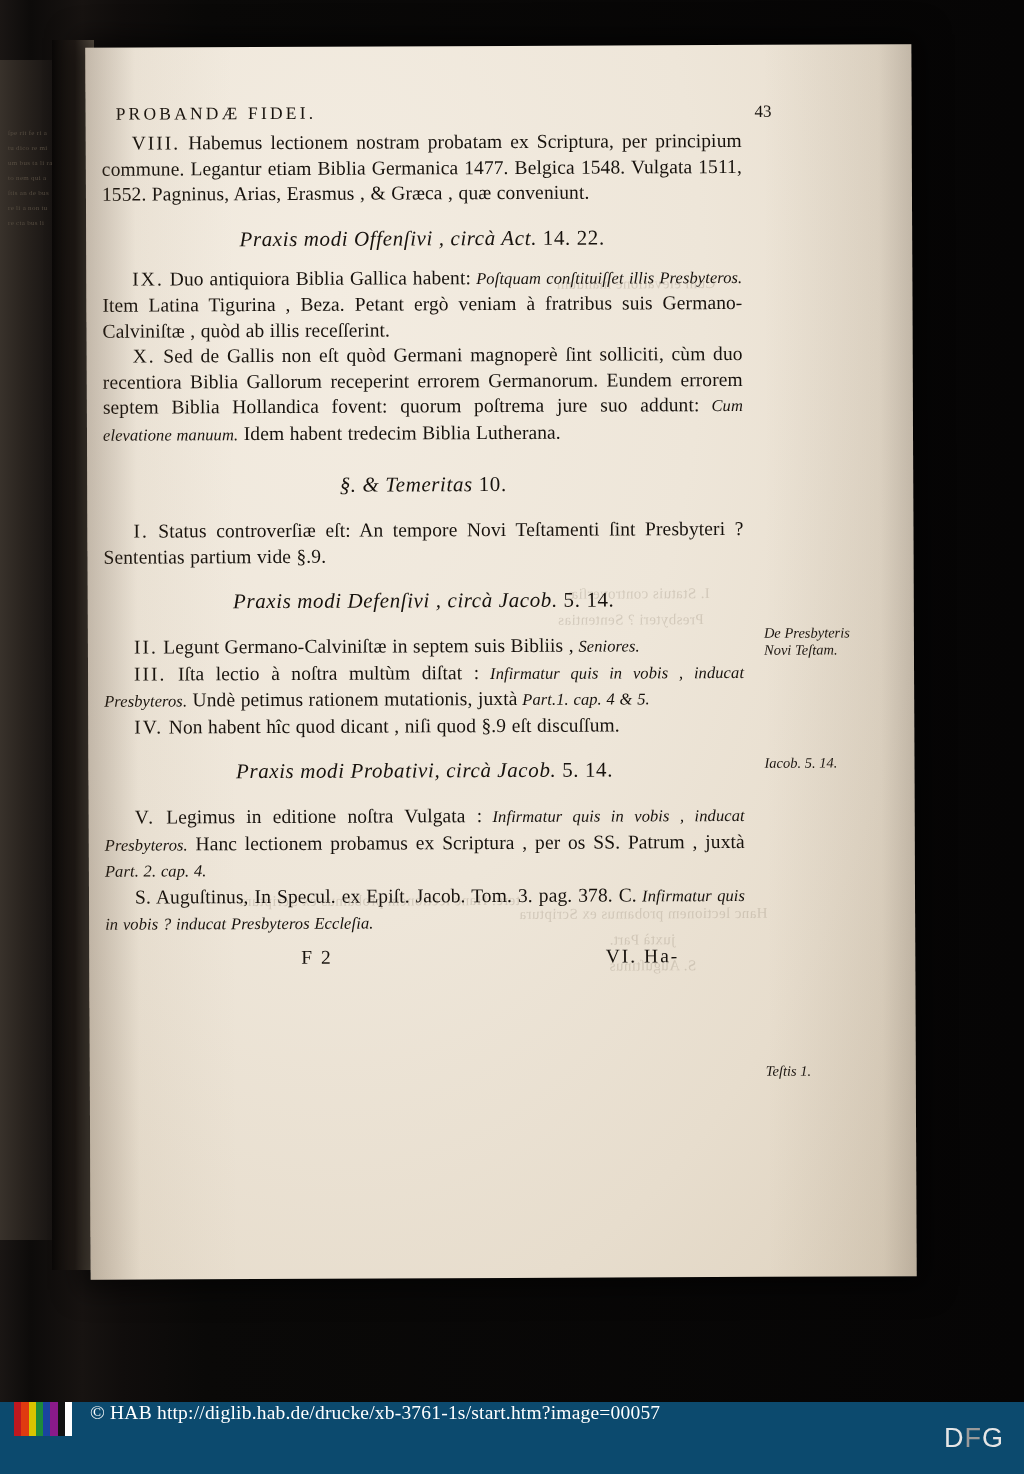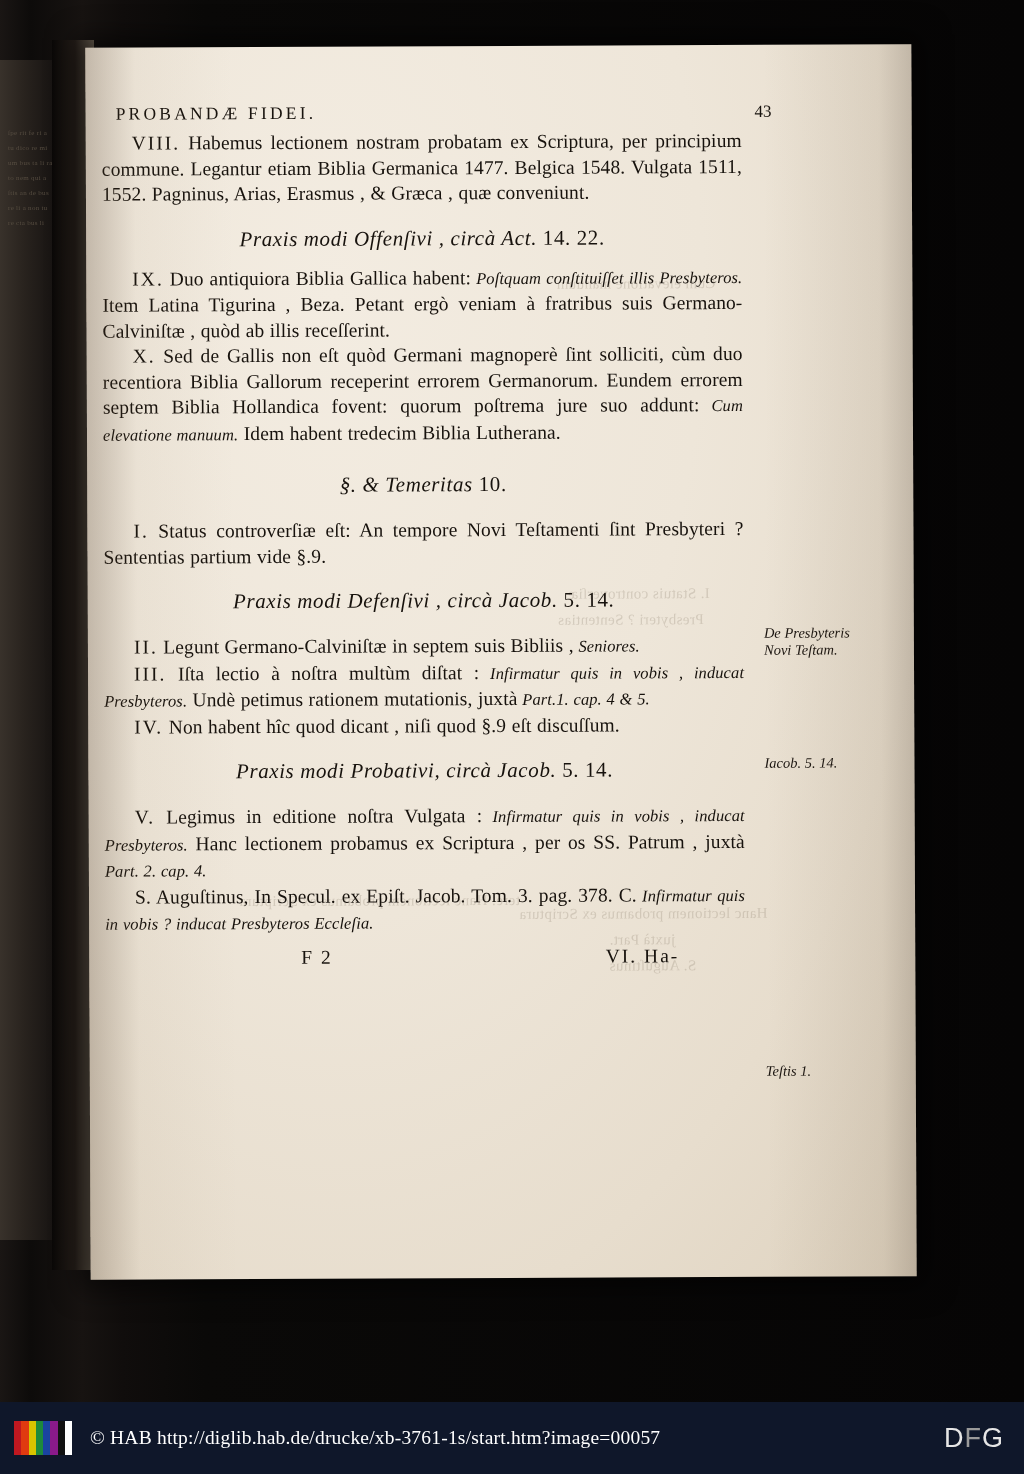--- a/index.html
+++ b/index.html
@@ -151,23 +151,23 @@
     padding: 0 66px 0 196px;
     letter-spacing: 1px;
   }
   .sig { letter-spacing: 2px; }
 
   
   .footer-bar {
     position: absolute;
     left: 0; bottom: 0;
     width: 1024px; height: 72px;
-    background: #0f172a;
-    display: flex;
-    align-items: center;
+    background: #0c4a6e;
+    display: flex;
+    align-items: flex-start;
   }
   .colorbar {
     width: 58px; height: 34px;
     margin-left: 14px;
     display: flex;
   }
   .colorbar i { flex: 1 1 auto; display: block; height: 100%; }
   .credit {
     color: #ffffff;
     font-size: 19.5px;

